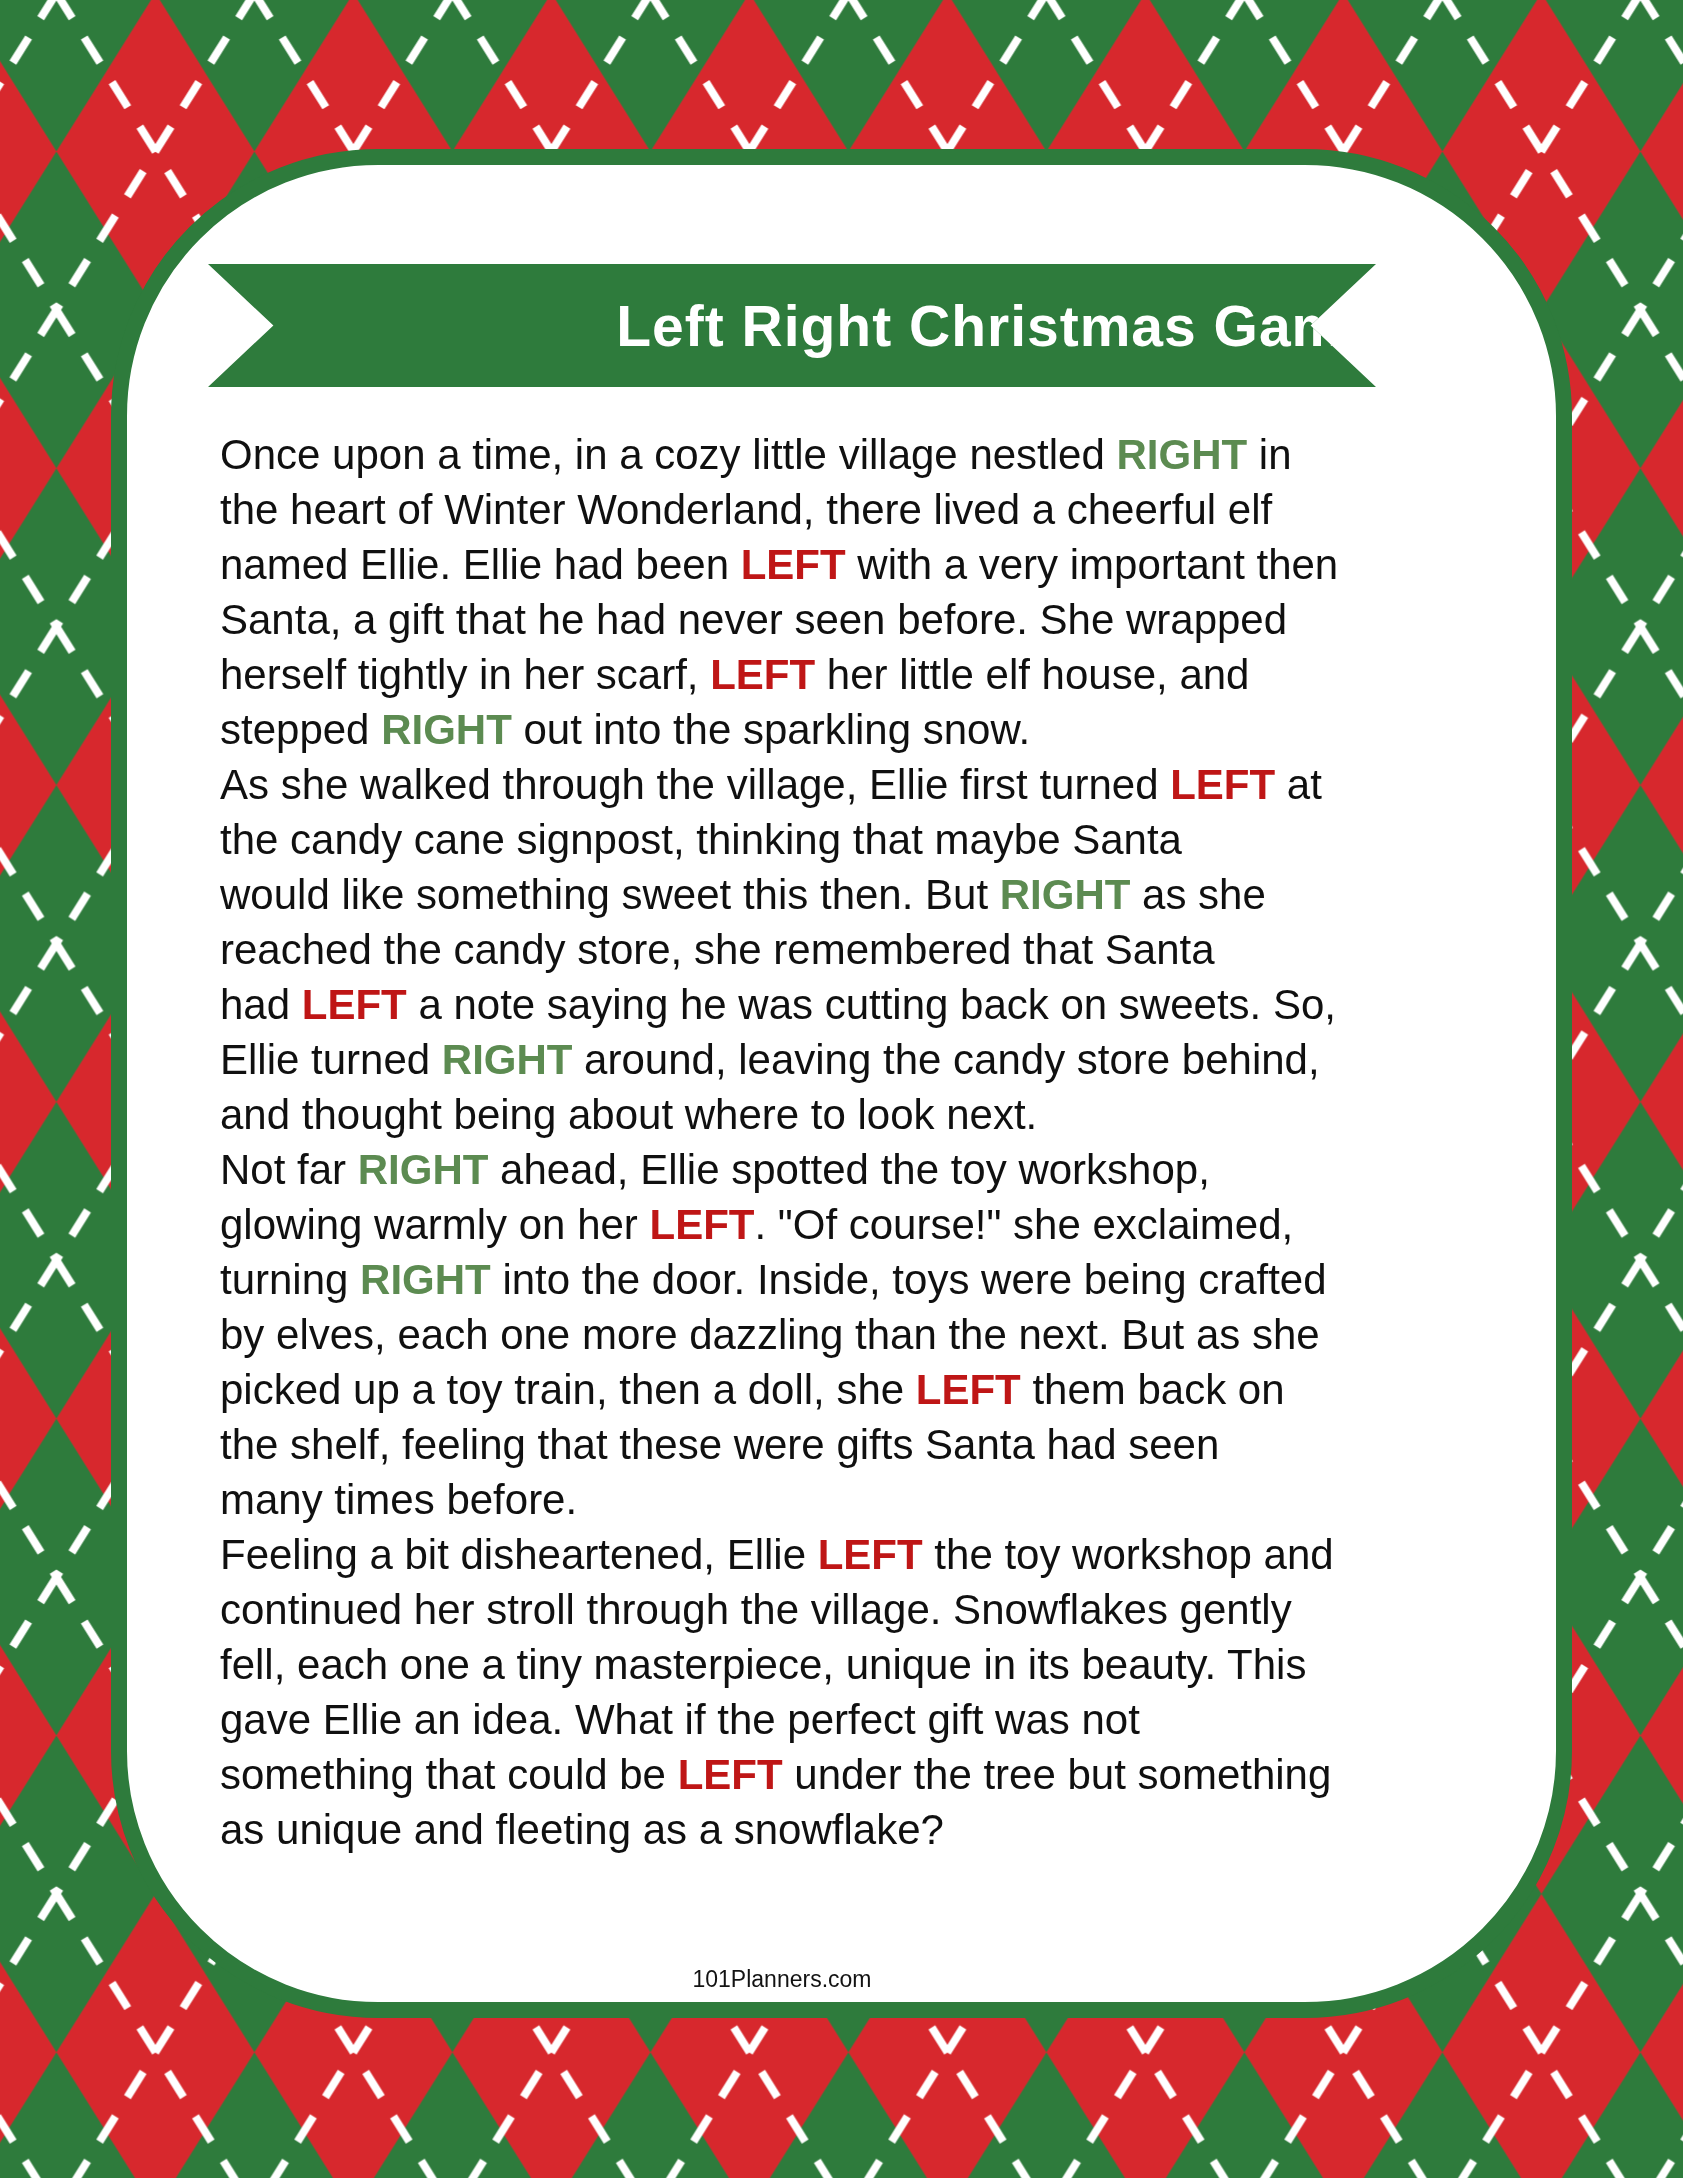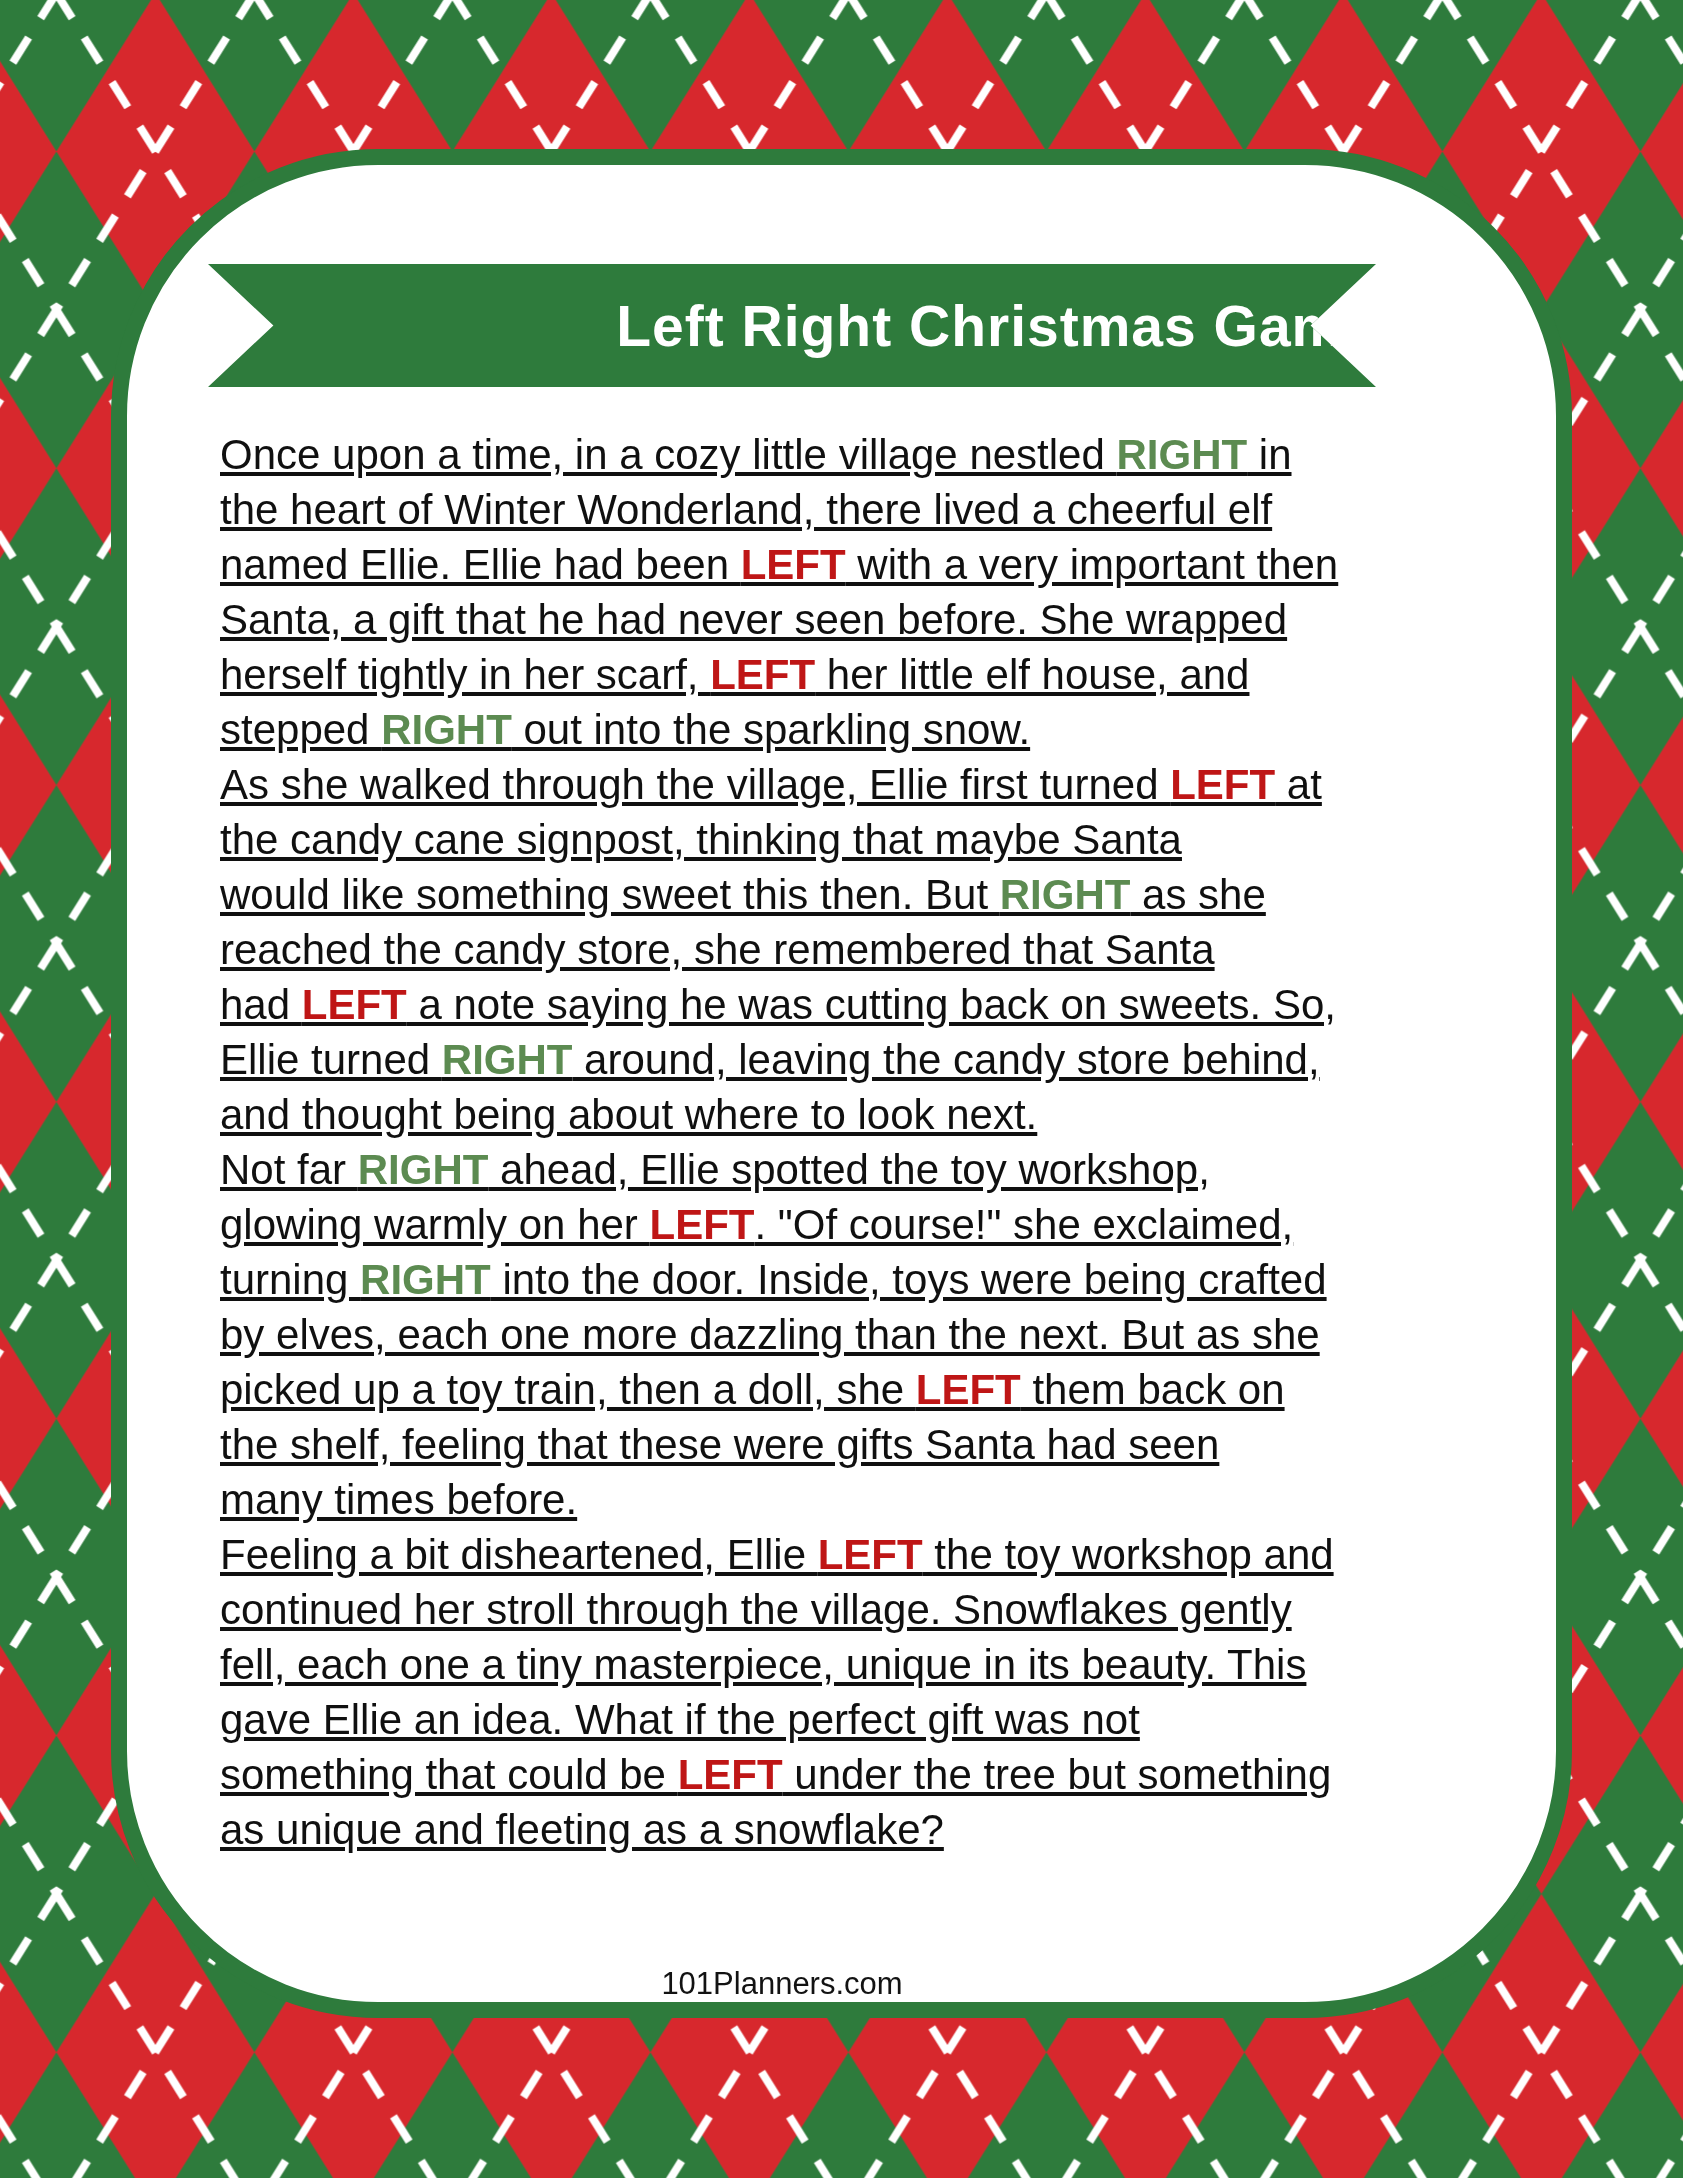--- a/index.html
+++ b/index.html
@@ -32,29 +32,29 @@
     background:var(--banner);
     clip-path:polygon(0 0,100% 0,94.4% 50%,100% 100%,0 100%,5.6% 50%);
     display:flex;align-items:center;justify-content:flex-end;
   }
   .ribbon .title{
     color:#ffffff;font-size:57px;font-weight:bold;letter-spacing:1px;
     white-space:nowrap;
   }
   .story{
     position:absolute;left:93px;top:262px;
-    font-size:42px;line-height:55px;color:var(--ink);text-decoration:underline;
+    font-size:42px;line-height:55px;color:var(--ink);
   }
   .story .line{white-space:pre;}
   .kw{font-weight:bold;}
   .kw-left{color:var(--kw-left);}
   .kw-right{color:var(--kw-right);}
   .footer{
     position:absolute;left:0px;right:119px;top:1801px;
-    text-align:center;font-size:31px;color:#121212;
+    text-align:center;font-size:23px;color:#121212;
   }
 </style>
 </head>
 <body>
 
 <svg class="bg-svg" width="1683" height="2178" viewBox="0 0 1700 2200">
   <defs>
     <pattern id="argyle" width="200" height="320" patternUnits="userSpaceOnUse" patternTransform="translate(57,-7)">
       <rect width="200" height="320" class="pg"></rect>
       <path d="M100 0 L200 160 L100 320 L0 160 Z" class="pr"></path>

